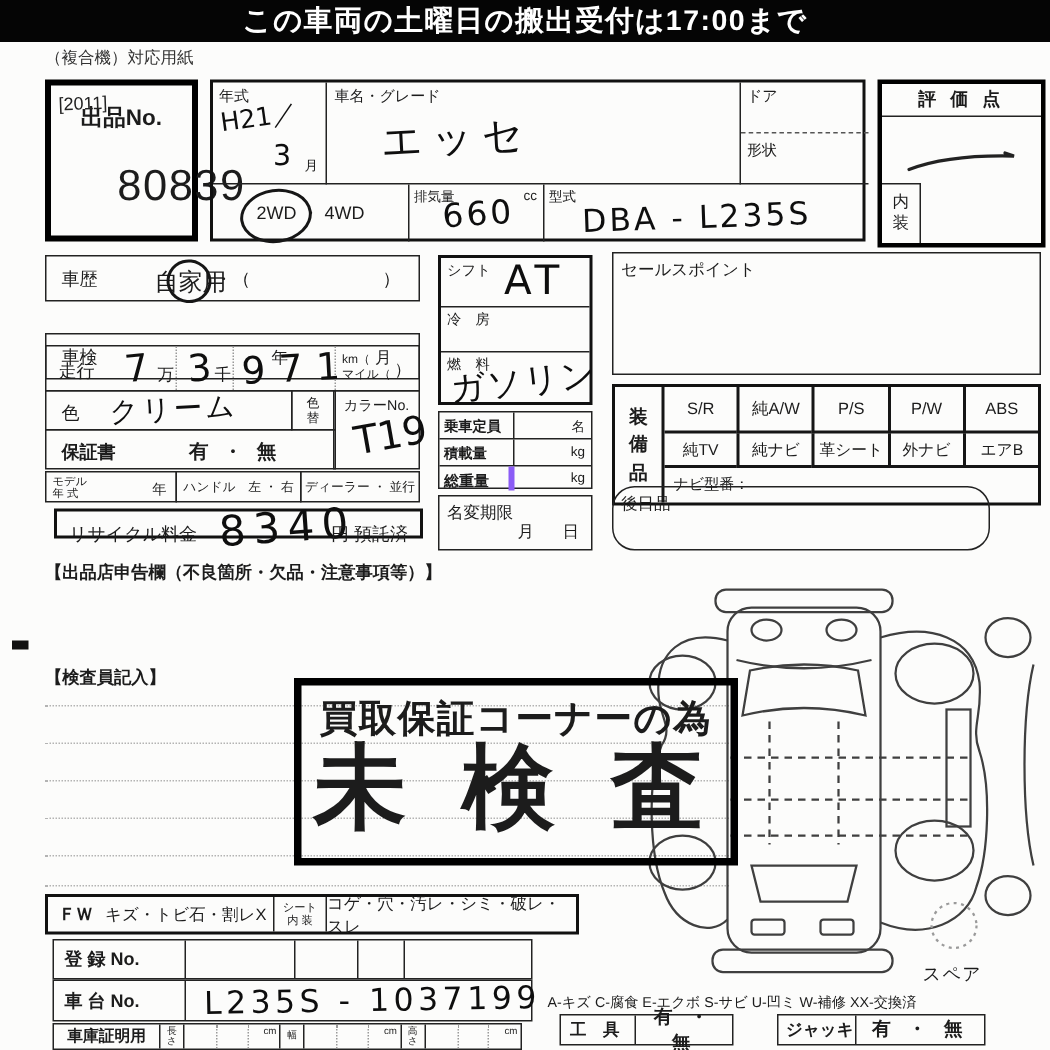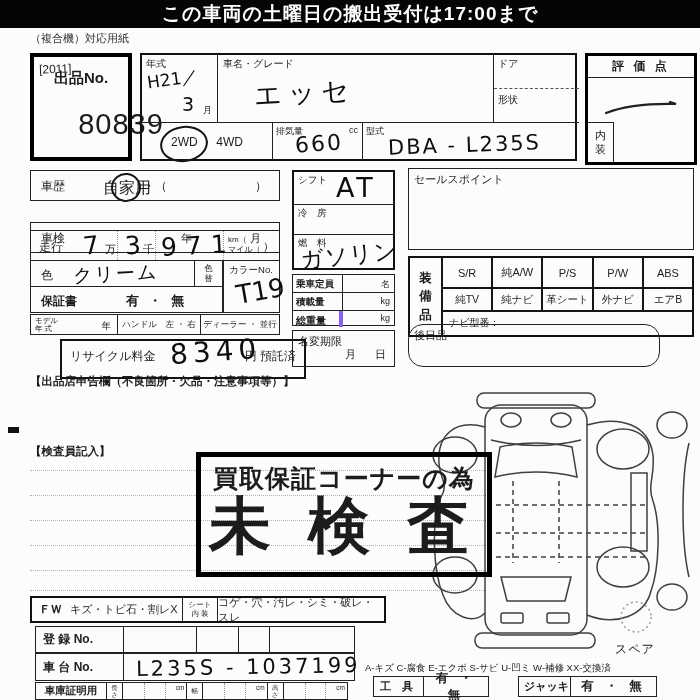--- a/index.html
+++ b/index.html
@@ -136,21 +136,21 @@
 </div>
 
 <div class="bx" style="left:30px;top:314px;width:88px;height:21px;">
   <span class="abs pre" style="left:4px;top:2px;font-size:7.5px;line-height:1.1;">モデル
 年 式</span>
   <span class="abs" style="right:6px;top:5px;font-size:9.5px;">年</span>
 </div>
 <div class="bx center" style="left:117px;top:314px;width:84px;height:21px;font-size:8.5px;">ハンドル　左 ・ 右</div>
 <div class="bx center" style="left:200px;top:314px;width:80px;height:21px;font-size:8.5px;">ディーラー ・ 並行</div>
 
-<div class="bx" style="left:36px;top:339px;width:246px;height:40px;border:2.5px solid #111;margin-left:24px;">
+<div class="bx" style="left:36px;top:339px;width:246px;height:20px;border:2.5px solid #111;">
   <span class="abs" style="left:8px;top:7px;font-size:12px;">リサイクル料金</span>
   <span class="abs hw" style="left:108px;top:-3px;font-size:28px;letter-spacing:5px;transform:rotate(-4deg);">8340</span>
   <span class="abs" style="right:8px;top:7px;font-size:12px;">円 預託済</span>
 </div>
 
 <div class="abs" style="left:30px;top:374px;font-size:11.5px;font-weight:bold;">【出品店申告欄（不良箇所・欠品・注意事項等）】</div>
 
 <div class="bx" style="left:292px;top:170px;width:103px;height:100px;border:2px solid #111;">
   <div class="abs" style="left:0;top:33px;width:100%;height:30px;border-bottom:1.5px solid #222;">
     <span class="abs" style="left:4px;top:2px;font-size:9.5px;">冷　房</span>

